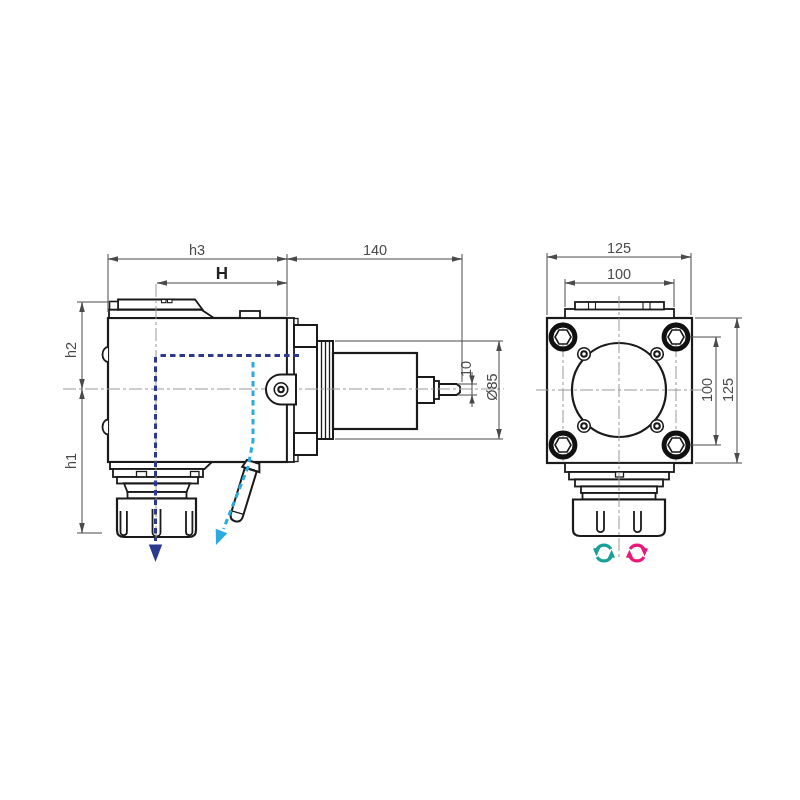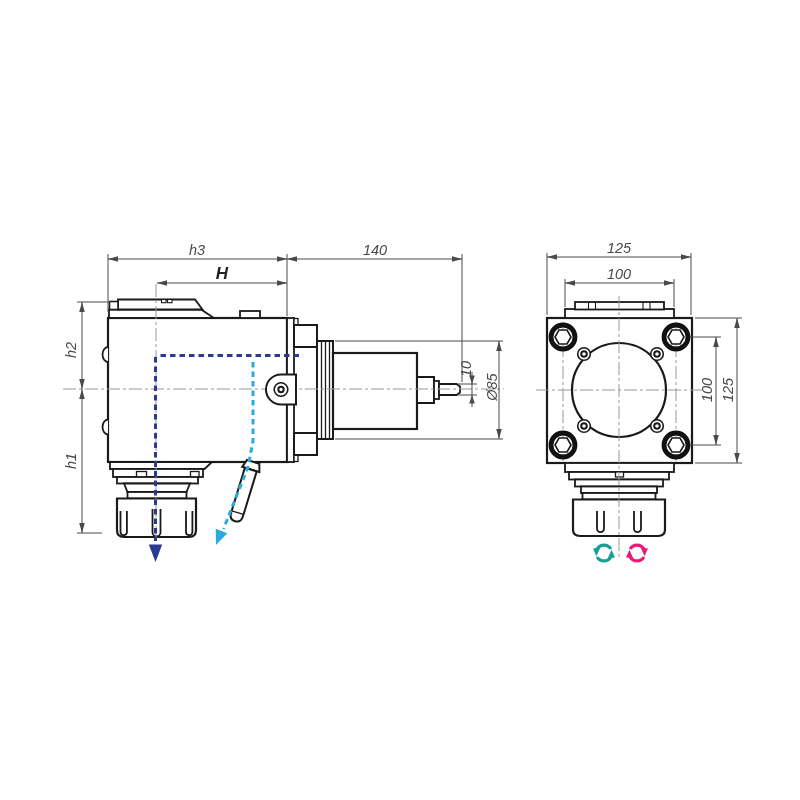--- a/index.html
+++ b/index.html
@@ -1,16 +1,16 @@
 <!DOCTYPE html>
 <html style="--c-outline: #1a1a1a; --c-dim: #4a4a4a; --c-center: #999999; --c-blue: #2b3a8e; --c-cyan: #29abe2; --c-teal: #17a09a; --c-magenta: #ea1877;"><head>
 <meta charset="utf-8">
 <style>
   html,body{margin:0;padding:0;background:#fff;}
-  .page{width:800px;height:800px;background:#fff;position:relative;overflow:hidden;font-style:italic;}
+  .page{width:800px;height:800px;background:#fff;position:relative;overflow:hidden;}
   svg text{font-family:"Liberation Sans","DejaVu Sans",sans-serif;font-size:14.5px;fill:var(--c-dim);text-anchor:middle;}
   svg text.bold{font-weight:bold;font-size:17px;fill:#222222;}
   .st{stroke:var(--c-outline);}
   .w22{stroke-width:2.2;} .w20{stroke-width:2;} .w18{stroke-width:1.8;} .w16{stroke-width:1.6;} .w13{stroke-width:1.3;} .w11{stroke-width:1.1;}
   .fw{fill:#ffffff;} .fn{fill:none;}
   .dim{stroke:var(--c-dim);stroke-width:1;fill:none;}
   .dimf{fill:var(--c-dim);stroke:none;}
   .cl{stroke:var(--c-center);stroke-width:1;fill:none;stroke-dasharray:13 3 3 3;}
   .blue{stroke:var(--c-blue);stroke-width:3;fill:none;stroke-dasharray:5.5 4;}
   .bluef{fill:var(--c-blue);stroke:none;}

